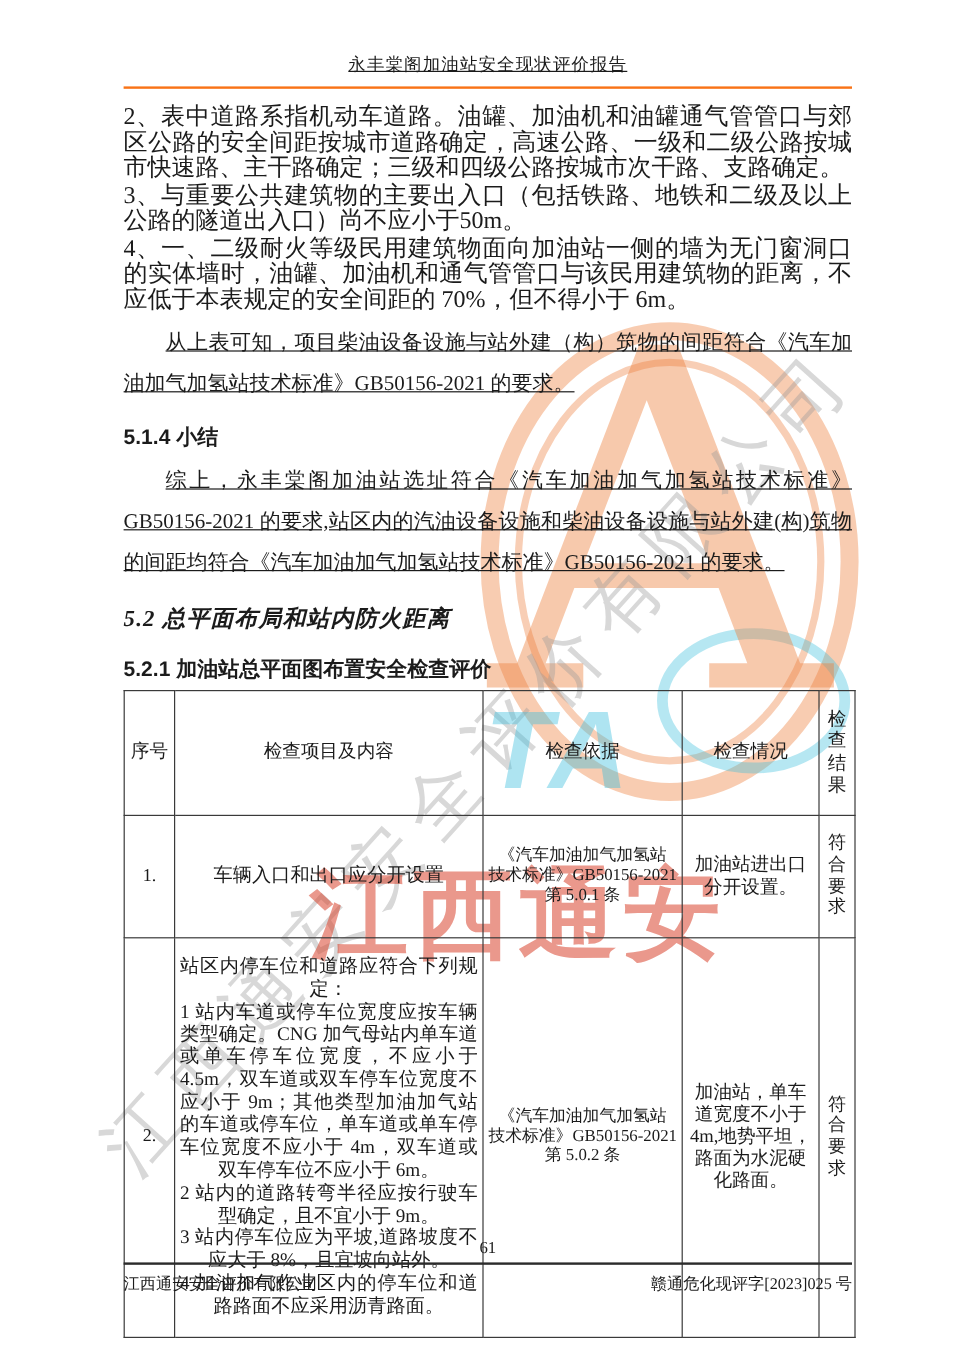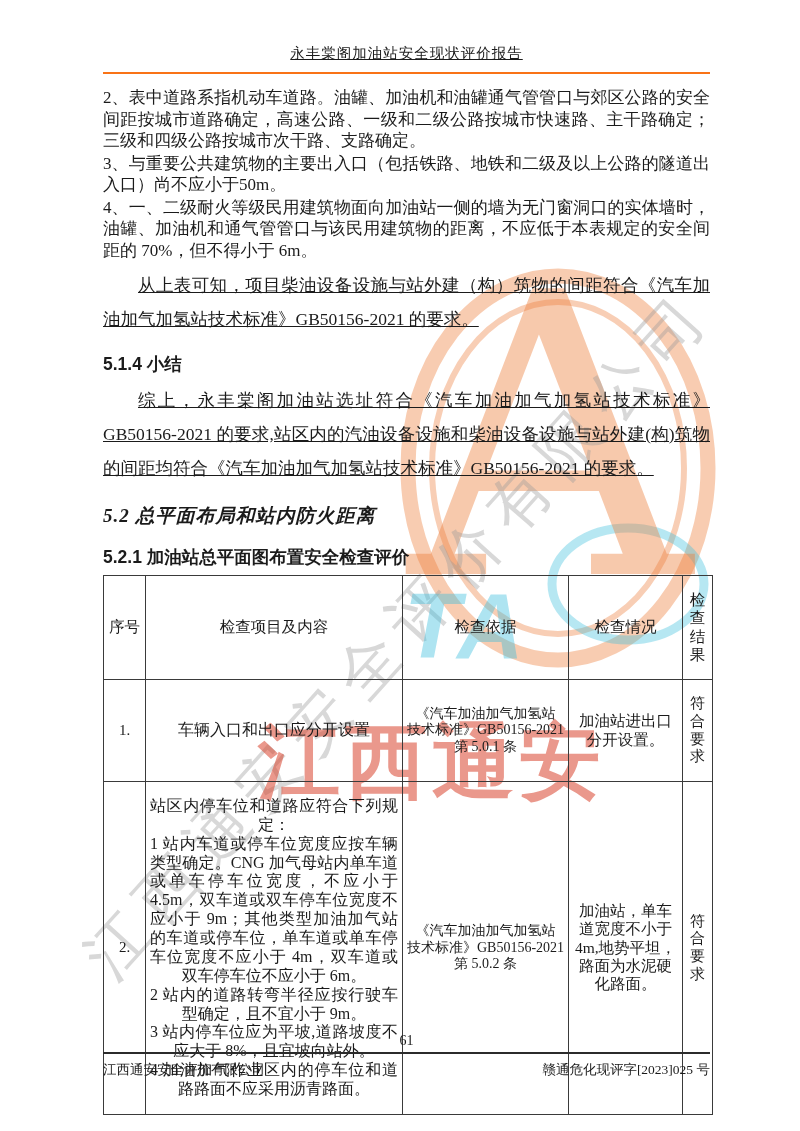--- a/index.html
+++ b/index.html
@@ -14,21 +14,21 @@
                white-space:nowrap;font-size:62px;letter-spacing:13px;font-family:"Liberation Serif",serif;
                color:var(--wm-gray,#9a9a9a);opacity:.38;}
   .wm-blue-ta{position:absolute;left:404px;top:574px;font-size:92px;font-style:italic;font-weight:bold;
               font-family:"Liberation Sans",sans-serif;color:var(--wm-blue,#3FBFDE);opacity:.42;letter-spacing:4px;text-align:right;}
   .wm-red{position:absolute;left:258px;top:708px;font-size:82px;font-weight:bold;letter-spacing:5px;
           font-family:Liberation Serif, serif;color:var(--wm-red,#D9452F);opacity:.55;}
   
   .content{position:relative;z-index:1;padding:44px 90px 0 103px;}
   .doc-header{text-align:center;font-size:14.5px;letter-spacing:1px;padding-bottom:9px;
               border-bottom:2px solid #f97316;text-decoration:underline;}
-  .notes{margin-top:13px;font-size:17px;line-height:21.5px;text-align:justify;}
+  .notes{margin-top:13px;font-size:20px;line-height:21.5px;text-align:justify;}
   .note{margin:0 0 1px 0;}
   .para{font-size:17.5px;line-height:34px;text-align:justify;text-indent:2em;margin:7px 0 0 0;text-decoration:underline;}
   .h3{font-family:"Liberation Sans","DejaVu Sans",sans-serif;font-weight:bold;font-size:17.5px;
       margin:16px 0 6px 0;}
   .h2{font-family:"Liberation Serif",serif;font-style:italic;font-weight:bold;font-size:19px;
       letter-spacing:1px;margin:18px 0 6px 0;}
   .table-title{text-align:center;font-size:16.5px;margin:12px 0 6px 0;}
   table.check{border-collapse:collapse;table-layout:fixed;width:609px;font-size:15.5px;line-height:1.18;}
   table.check col.c1{width:42px;}  table.check col.c2{width:257px;}
   table.check col.c3{width:166px;} table.check col.c4{width:114px;} table.check col.c5{width:30px;}

